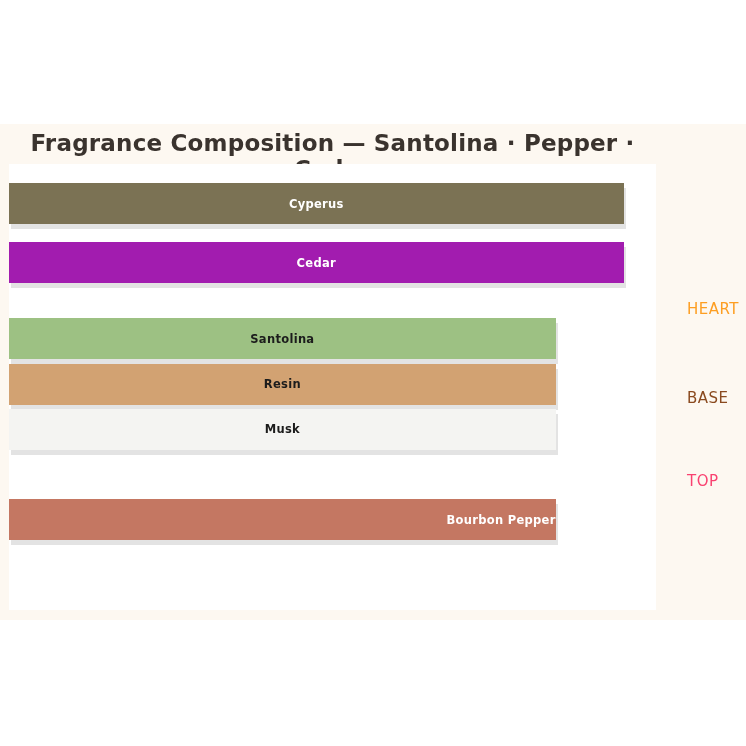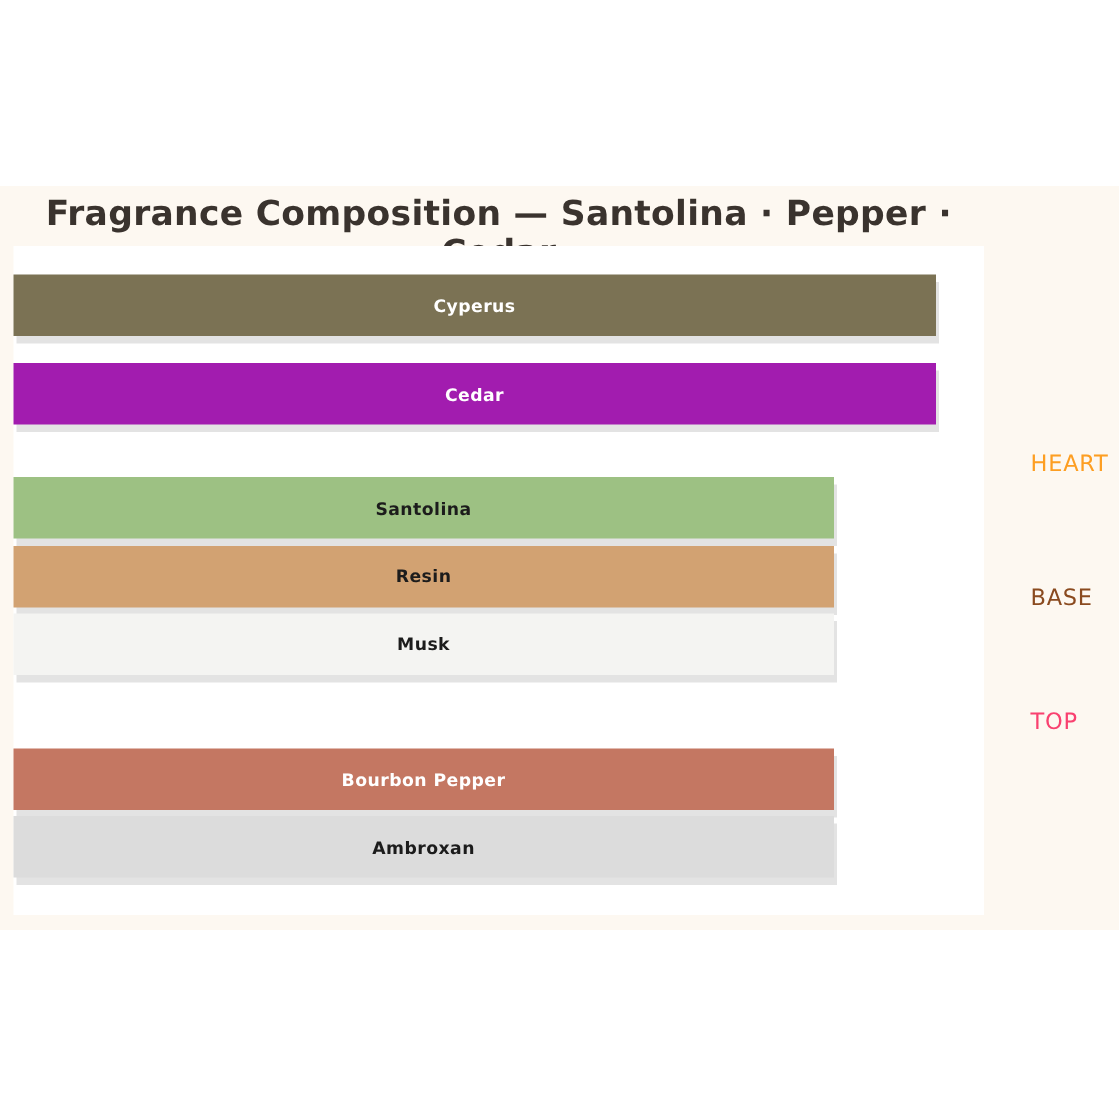--- a/index.html
+++ b/index.html
@@ -49,24 +49,21 @@
         </div>
         <div class="bar" style="top: 154.45px; width: 84.5%; background: rgb(157, 193, 131);">
           <span style="color: rgb(28, 28, 28);">Santolina</span>
         </div>
         <div class="bar" style="top: 199.6px; width: 84.5%; background: rgb(210, 162, 114);">
           <span style="color: rgb(28, 28, 28);">Resin</span>
         </div>
         <div class="bar" style="top: 244.75px; width: 84.5%; background: rgb(244, 244, 242);">
           <span style="color: rgb(28, 28, 28);">Musk</span>
         </div>
-        <div class="bar" style="top: 335.05px; width: 84.5%; background: rgb(196, 119, 98);">
+        <div class="bar" style="top: 335.05px; width: 84.5%; background: rgb(196, 119, 98); justify-content: flex-end;">
           <span style="color: rgb(255, 255, 255);">Bourbon Pepper</span>
-        </div>
-        <div class="bar" style="top: 380.2px; width: 84.5%; background: rgb(220, 220, 220);">
-          <span style="color: rgb(28, 28, 28);">Ambroxan</span>
         </div>
       </div>
   </div>
 <p class="annotation" style="top: 300px; color: rgb(253, 158, 34);">HEART</p>
     <p class="annotation" style="top: 389px; color: rgb(138, 74, 31);">BASE</p>
     <p class="annotation" style="top: 434px; color: rgb(249, 65, 112); margin-top: 38px;">TOP</p>
   </div>
 
 </body></html>

